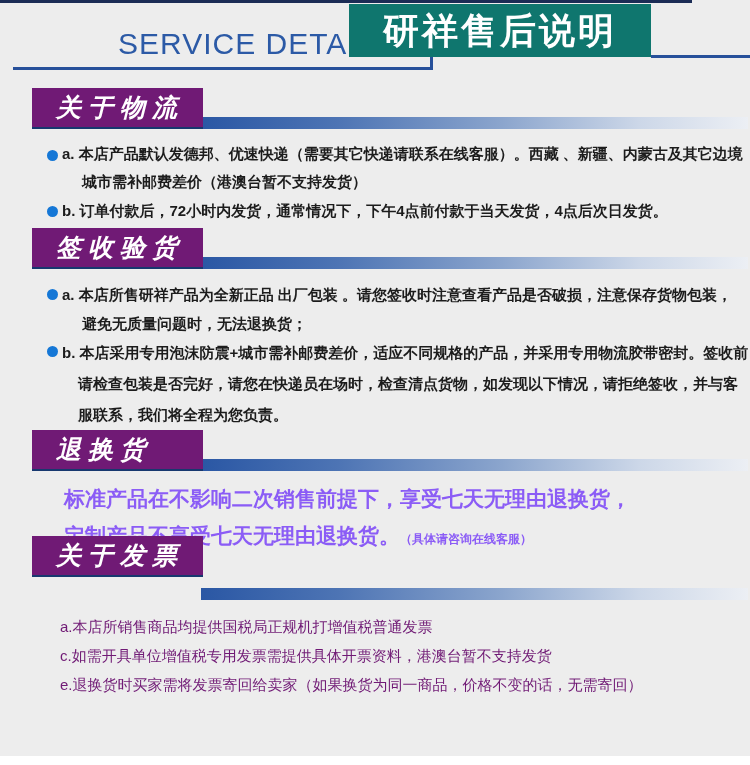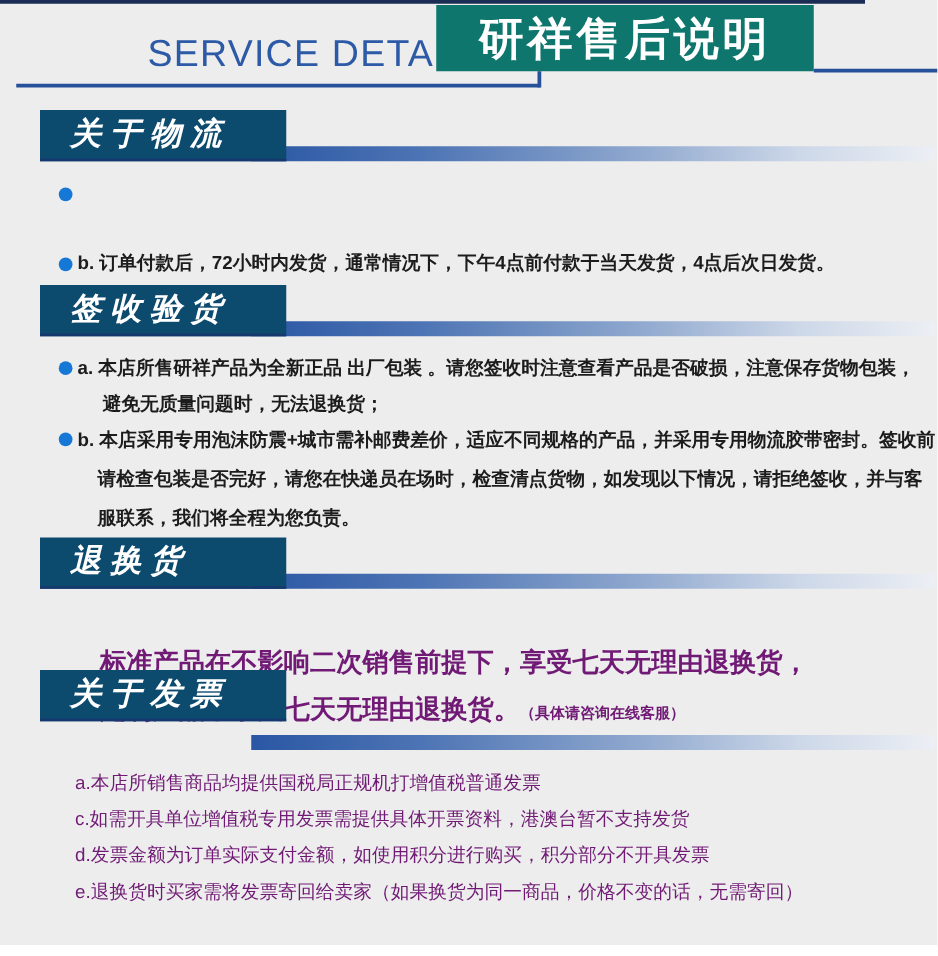--- a/index.html
+++ b/index.html
@@ -21,40 +21,40 @@
     background:#0f766e;color:#ffffff;
     font-size:36px;font-weight:bold;letter-spacing:3px;
     text-align:center;line-height:53px;white-space:nowrap;
   }
   .rule{position:absolute;background:#27509a;}
   .rule-left{left:13px;top:67px;width:419px;height:3px;}
   .rule-step{left:430px;top:57px;width:3px;height:13px;}
   .rule-right{left:651px;top:55px;width:99px;height:3px;}
 
   .sec-box{
-    position:absolute;left:32px;width:197px;height:41px;box-sizing:border-box;
-    background:#0c4a6e;border-bottom:2px solid #17386f;
+    position:absolute;left:32px;width:171px;height:41px;box-sizing:border-box;
+    background:#701a75;border-bottom:2px solid #17386f;
     color:#ffffff;font-size:25px;font-weight:bold;font-style:italic;
     letter-spacing:7px;line-height:38px;padding-left:24px;white-space:nowrap;
   }
   .sec-bar{
     position:absolute;left:201px;width:547px;height:12px;
     background:linear-gradient(to right,#2a57a4 0%,#4d74b4 25%,#8ba5cd 55%,#ccd7e8 80%,#eceff4 100%);
   }
   .dot{position:absolute;left:47px;width:11px;height:11px;border-radius:50%;background:#1577d6;}
 
   .b-block{position:absolute;left:62px;color:#1c1c1c;font-size:15px;font-weight:bold;}
   .b-line{white-space:nowrap;}
   .lh28 .b-line{height:28px;line-height:28px;}
   .lh29 .b-line{height:29px;line-height:29px;}
   .lh31 .b-line{height:31px;line-height:31px;}
   .indent20{margin-left:20px;}
   .indent16{margin-left:16px;}
 
-  .big-block{position:absolute;left:80px;color:#701a75;font-size:21px;font-weight:bold;margin-top:32px;}
+  .big-block{position:absolute;left:64px;color:#8b5cf6;font-size:21px;font-weight:bold;}
   .big-line{height:37px;line-height:37px;white-space:nowrap;}
   .big-note{font-size:12px;font-weight:bold;}
 
   .inv-block{position:absolute;left:60px;color:#701a75;font-size:15px;font-weight:normal;}
   .inv-item{height:29px;line-height:29px;white-space:nowrap;}
 
   .bottom-strip{position:absolute;left:0;top:756px;width:750px;height:9px;background:#ffffff;}
 </style>
 </head>
 <body>
@@ -66,20 +66,24 @@
   <div class="en-title">SERVICE DETAILS</div>
   <div class="zh-title-box">研祥售后说明</div>
   <div class="rule rule-left"></div>
   <div class="rule rule-step"></div>
   <div class="rule rule-right"></div>
 
   <div class="sec-bar" style="top:117px"></div>
   <div class="sec-box" style="top:88px">关于物流</div>
 
   <span class="dot" style="top:150px"></span>
+  <div class="b-block lh28" style="top:140px">
+    <div class="b-line">a. 本店产品默认发德邦、优速快递（需要其它快递请联系在线客服）。西藏 、新疆、内蒙古及其它边境</div>
+    <div class="b-line indent20">城市需补邮费差价（港澳台暂不支持发货）</div>
+  </div>
 
   <span class="dot" style="top:206px"></span>
   <div class="b-block lh28" style="top:197px">
     <div class="b-line">b. 订单付款后，72小时内发货，通常情况下，下午4点前付款于当天发货，4点后次日发货。</div>
   </div>
 
   <div class="sec-bar" style="top:257px"></div>
   <div class="sec-box" style="top:228px">签收验货</div>
 
   <span class="dot" style="top:289px"></span>
@@ -102,18 +106,17 @@
     <div class="big-line">标准产品在不影响二次销售前提下，享受七天无理由退换货，</div>
     <div class="big-line"><span>定制产品不享受七天无理由退换货。</span><span class="big-note">（具体请咨询在线客服）</span></div>
   </div>
 
   <div class="sec-bar" style="top:588px"></div>
   <div class="sec-box" style="top:536px">关于发票</div>
 
   <div class="inv-block" style="top:612px">
     <div class="inv-item">a.本店所销售商品均提供国税局正规机打增值税普通发票</div>
     <div class="inv-item">c.如需开具单位增值税专用发票需提供具体开票资料，港澳台暂不支持发货</div>
-    <div class="inv-item">d.发票金额为订单实际支付金额，如使用积分进行购买，积分部分不开具发票</div>
     <div class="inv-item">e.退换货时买家需将发票寄回给卖家（如果换货为同一商品，价格不变的话，无需寄回）</div>
   </div>
 
   <div class="bottom-strip"></div>
 </div>
 
 </body></html>

